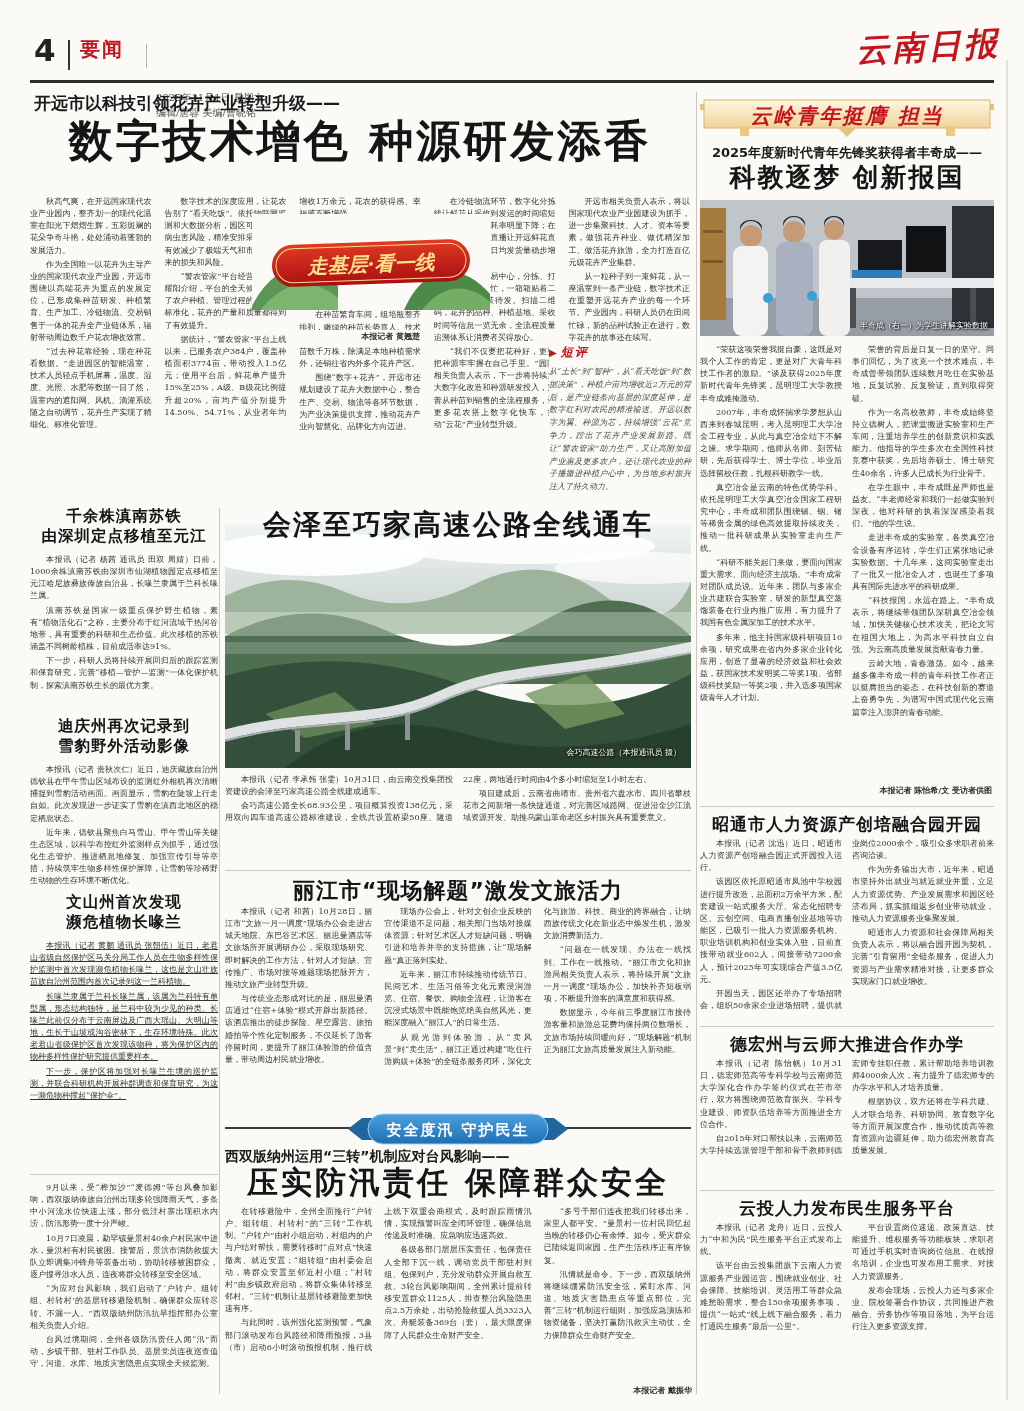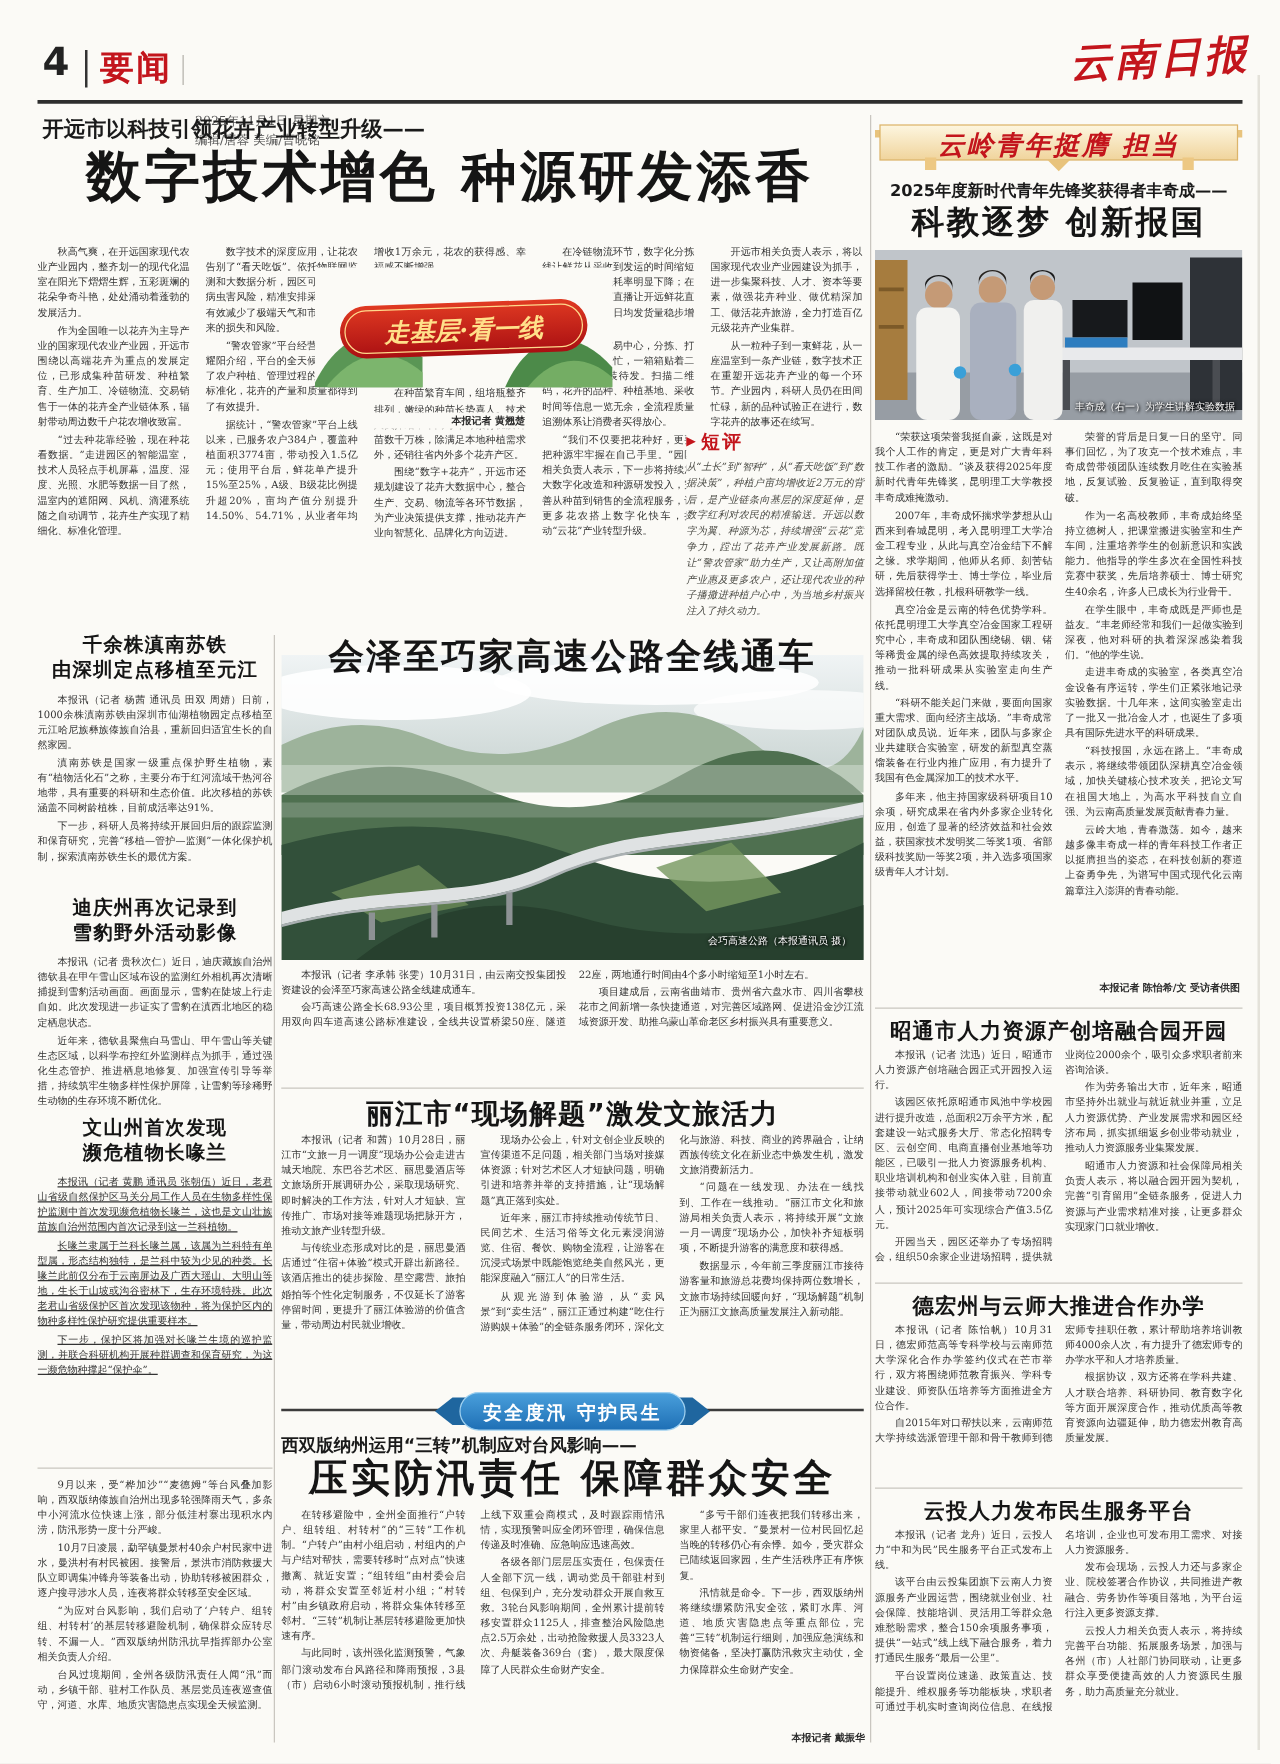--- a/index.html
+++ b/index.html
@@ -23,21 +23,21 @@
   .photo{overflow:hidden;}
   .review-text{font-style:italic;font-size:8px;line-height:1.6;text-align:justify;color:#4a4a44;}
 </style>
 </head>
 <body>
 
 <div class="page">
 
   <div class="abs sans" style="left:34px;top:32px;font-size:31px;font-weight:900;color:#222;">4</div>
   <div class="abs" style="left:68px;top:40px;width:2px;height:30px;background:#333;"></div>
-  <div class="abs sans red" style="left:80px;top:36px;font-size:27px;font-weight:900;letter-spacing:2px;">要闻</div>
+  <div class="abs sans red" style="left:80px;top:36px;font-size:20px;font-weight:900;letter-spacing:2px;">要闻</div>
   <div class="abs" style="left:146px;top:44px;width:1px;height:24px;background:#b5b2ac;"></div>
   <div class="abs" style="left:156px;top:42px;font-size:10px;line-height:1.5;color:#555;margin-top:48px;">
     <div>2025年11月1日  星期六</div>
     <div>编辑/唐蓉  美编/曹晓铭</div>
   </div>
   <div class="abs red" style="left:820px;top:26px;width:180px;text-align:right;font-size:33px;font-weight:bold;
        font-style:italic;letter-spacing:3px;transform:rotate(-3deg);font-family:'DejaVu Serif',serif;">云南日报</div>
   <div class="abs" style="left:30px;top:80px;width:964px;height:3px;background:#2e2e2e;"></div>
 
   <div class="abs rule" style="left:696px;top:92px;width:1px;height:1302px;"></div>
@@ -83,21 +83,21 @@
         <text x="119" y="57" text-anchor="middle" font-size="20" font-weight="bold" font-style="italic" fill="#ffe08a" font-family="'DejaVu Serif',serif">走基层·看一线</text>
       </g>
     </svg>
   </div>
 
   <div class="abs byline" style="left:298px;top:330px;width:120px;">本报记者 黄翘楚</div>
 
   <div class="abs overlaybox" style="left:549px;top:342px;width:142px;height:164px;">
     <div style="display:flex;align-items:center;gap:4px;margin:2px 0 5px 0;">
       <span style="color:#c3151c;font-size:10px;">▶</span>
-      <span class="sans red" style="font-size:15px;font-weight:900;letter-spacing:2px;">短评</span>
+      <span class="sans red" style="font-size:12px;font-weight:900;letter-spacing:2px;font-style:italic;">短评</span>
     </div>
     <div class="review-text">从“土长”到“智种”，从“看天吃饭”到“数据决策”，种植户亩均增收近2万元的背后，是产业链条向基层的深度延伸，是数字红利对农民的精准输送。开远以数字为翼、种源为芯，持续增强“云花”竞争力，蹚出了花卉产业发展新路。既让“警农管家”助力生产，又让高附加值产业惠及更多农户，还让现代农业的种子播撒进种植户心中，为当地乡村振兴注入了持久动力。</div>
   </div>
 
   <div class="abs" style="left:700px;top:92px;width:294px;height:46px;">
     <svg width="294" height="46" viewBox="0 0 294 46">
       <defs>
         <linearGradient id="cg" x1="0" y1="0" x2="0" y2="1">
           <stop offset="0" stop-color="#fdf6e0"></stop>
             <stop offset="1" stop-color="#f0d49c"></stop>
@@ -179,29 +179,28 @@
   </div>
 
   <div class="abs rule" style="left:700px;top:1190px;width:294px;height:1px;"></div>
 
   <div class="abs hl-sm" style="left:700px;top:1197px;width:294px;font-size:17px;">云投人力发布民生服务平台</div>
   <div class="abs bt c2" style="left:700px;top:1222px;width:294px;height:172px;overflow:hidden;">
     <p>本报讯（记者 龙舟）近日，云投人力“中和为民”民生服务平台正式发布上线。</p>
     <p>该平台由云投集团旗下云南人力资源服务产业园运营，围绕就业创业、社会保障、技能培训、灵活用工等群众急难愁盼需求，整合150余项服务事项，提供“一站式”线上线下融合服务，着力打通民生服务“最后一公里”。</p>
     <p>平台设置岗位速递、政策直达、技能提升、维权服务等功能板块，求职者可通过手机实时查询岗位信息、在线报名培训，企业也可发布用工需求、对接人力资源服务。</p>
     <p>发布会现场，云投人力还与多家企业、院校签署合作协议，共同推进产教融合、劳务协作等项目落地，为平台运行注入更多资源支撑。</p>
-    <p>云投人力相关负责人表示，将持续完善平台功能、拓展服务场景，加强与各州（市）人社部门协同联动，让更多群众享受便捷高效的人力资源民生服务，助力高质量充分就业。</p>
   </div>
 
   <div class="abs hl-sm" style="left:30px;top:506px;width:188px;font-size:15.5px;line-height:1.3;">
     <div>千余株滇南苏铁</div>
     <div>由深圳定点移植至元江</div>
   </div>
   <div class="abs bt" style="left:30px;top:554px;width:188px;height:156px;overflow:hidden;">
-    <p>本报讯（记者 杨茜 通讯员 田双 周婧）日前，1000余株滇南苏铁由深圳市仙湖植物园定点移植至元江哈尼族彝族傣族自治县，重新回归适宜生长的自然家园。</p>
+    <p>本报讯（记者 杨茜 通讯员 田双 周婧）日前，1000余株滇南苏铁由深圳市仙湖植物园定点移植至元江哈尼族彝族傣族自治县，长喙兰隶属于兰科长喙兰属。</p>
     <p>滇南苏铁是国家一级重点保护野生植物，素有“植物活化石”之称，主要分布于红河流域干热河谷地带，具有重要的科研和生态价值。此次移植的苏铁涵盖不同树龄植株，目前成活率达91%。</p>
     <p>下一步，科研人员将持续开展回归后的跟踪监测和保育研究，完善“移植—管护—监测”一体化保护机制，探索滇南苏铁生长的最优方案。</p>
   </div>
 
   <div class="abs hl-sm" style="left:30px;top:716px;width:188px;font-size:15.5px;line-height:1.3;">
     <div>迪庆州再次记录到</div>
     <div>雪豹野外活动影像</div>
   </div>
   <div class="abs bt" style="left:30px;top:764px;width:188px;height:120px;overflow:hidden;">
     <p>本报讯（记者 贵秋次仁）近日，迪庆藏族自治州德钦县在甲午雪山区域布设的监测红外相机再次清晰捕捉到雪豹活动画面。画面显示，雪豹在陡坡上行走自如。此次发现进一步证实了雪豹在滇西北地区的稳定栖息状态。</p>

